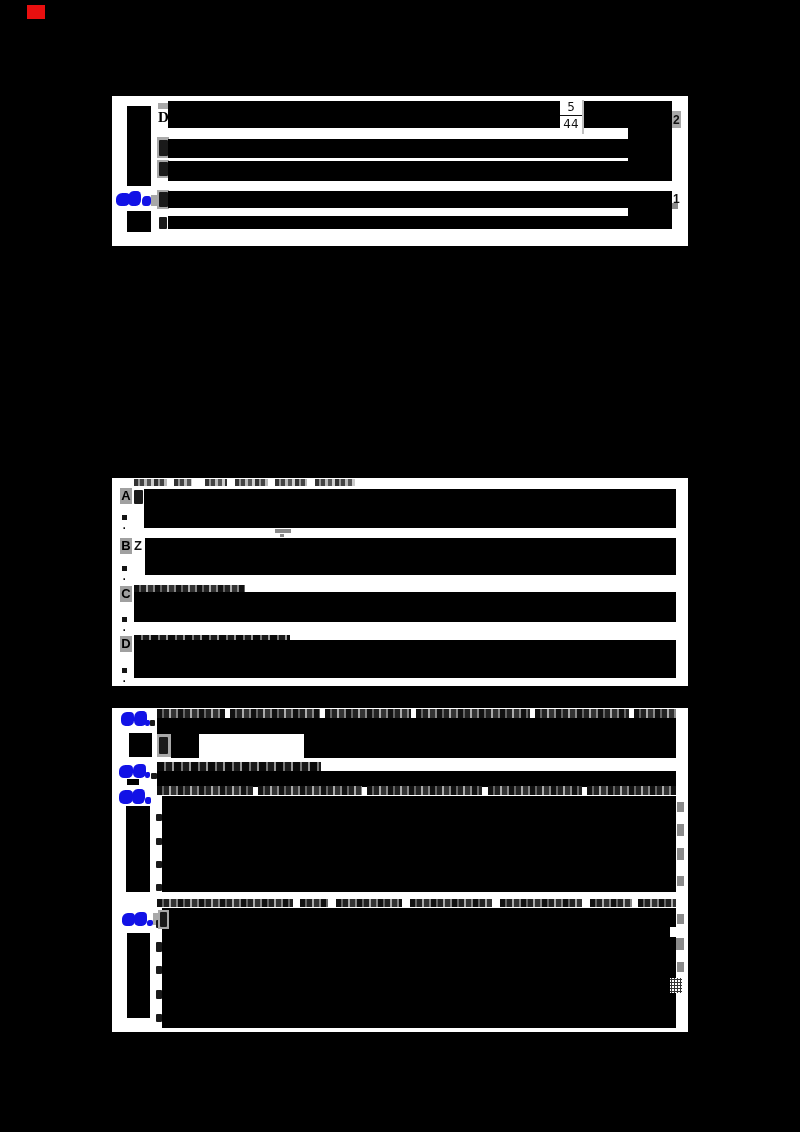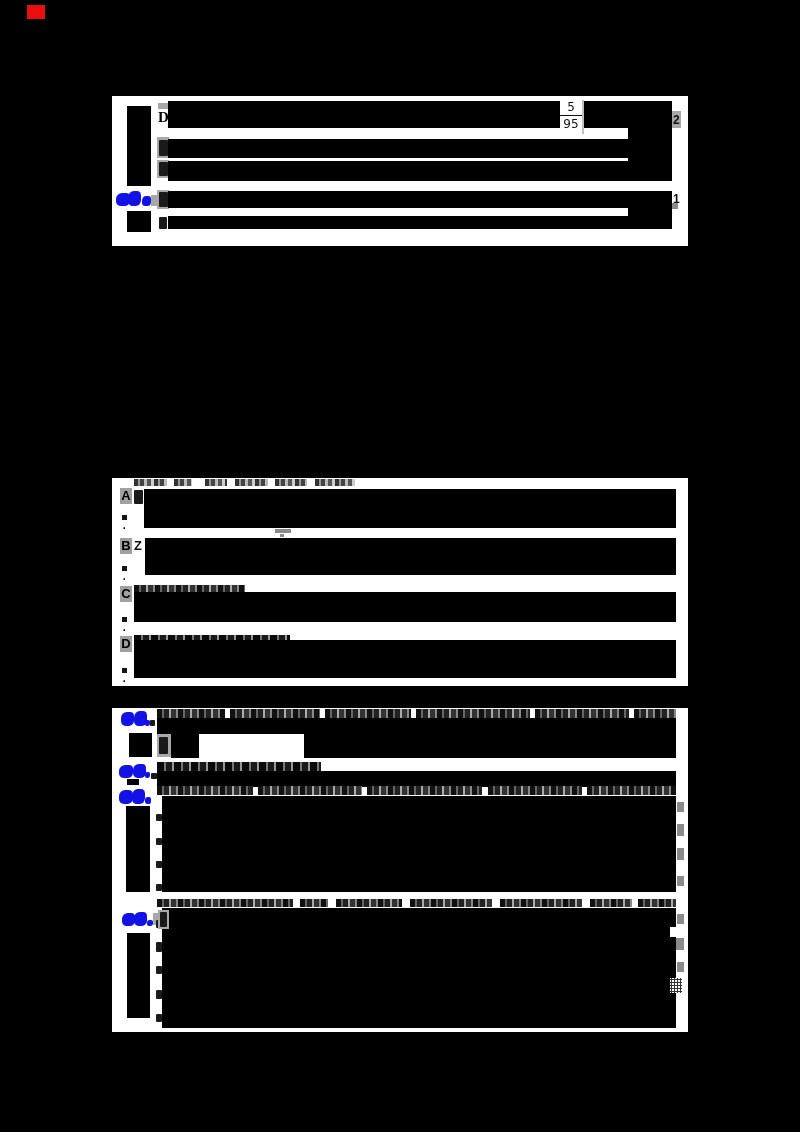--- a/index.html
+++ b/index.html
@@ -42,21 +42,21 @@
   <div class="page" style="left:112px;top:96px;width:576px;height:150px">
 
     <div class="blk" style="left:15px;top:10px;width:24px;height:80px"></div>
 
     <div class="gray" style="left:46px;top:7px;width:11px;height:6px"></div>
     <div class="leadchar" style="left:46px;top:14px">D</div>
     <div class="bar" style="left:56px;top:5px;width:504px;height:27px"></div>
 
     <div class="fraction" style="left:448px;top:4px;width:22px;height:34px">
       <span class="num">5</span>
-      <span class="den">95</span>
+      <span class="den">44</span>
     </div>
     <div class="arrow" style="left:473px;top:14px"></div>
 
     <div class="gray" style="left:559px;top:15px;width:10px;height:17px"></div>
     <div class="smallchar" style="left:561px;top:18px">2</div>
 
     <div class="gray" style="left:45px;top:41px;width:12px;height:21px"></div>
     <div class="blob" style="left:47px;top:44px;width:9px;height:16px"></div>
     <div class="bar" style="left:56px;top:43px;width:504px;height:19px"></div>
 

